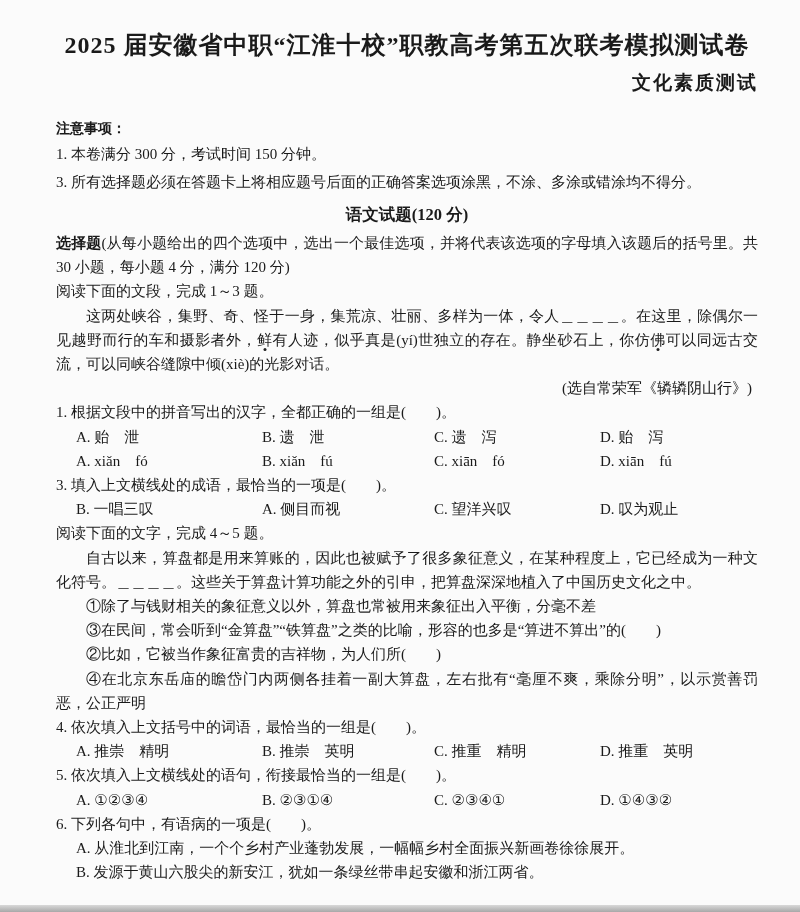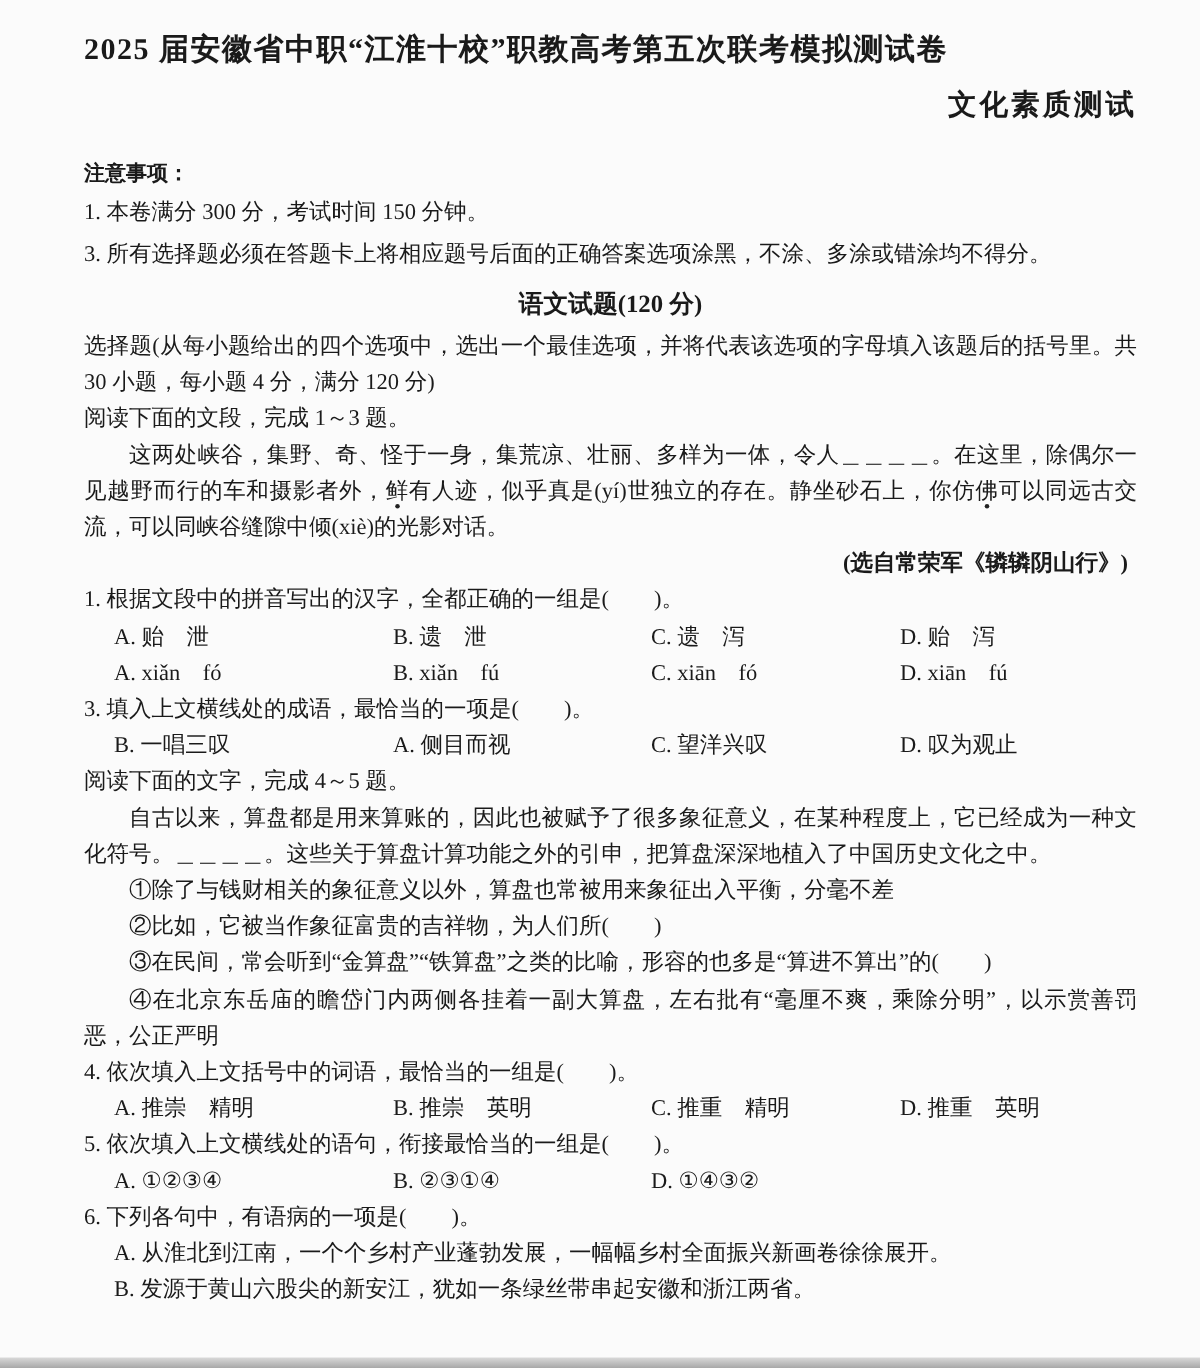--- a/index.html
+++ b/index.html
@@ -7,41 +7,41 @@
     width: 800px; height: 912px;
     background: #fbfbfb;
     color: #1a1a1a;
     font-family: "Liberation Serif", serif;
     position: relative;
     overflow: hidden;
   }
   .page { padding: 12px 42px 0 56px; }
 
   .title {
-    text-align: left; font-weight: 700; font-size: 20px;
-    line-height: 30px; letter-spacing: 1px; margin-top: 6px;
+    text-align: center; font-weight: 700; font-size: 24px;
+    line-height: 30px; letter-spacing: 1px; margin-top: 18px;
   }
   .subtitle {
     text-align: right; font-weight: 700; font-size: 19px;
     line-height: 28px; margin-top: 9px; margin-bottom: 20px; letter-spacing: 2px;
   }
 
   .notice-head { font-size: 14px; font-weight: 700; line-height: 24px; margin-top: 4px; }
   .notice-item { font-size: 15px; line-height: 27.5px; }
 
   .section-title {
     text-align: center; font-weight: 700; font-size: 16.5px;
     line-height: 27px; margin: 5px 0 3px 0;
   }
 
   p { margin: 0; }
   .txt { font-size: 15px; line-height: 24.2px; text-align: justify; }
-  .lead-bold { font-weight: 400; }
+  .lead-bold { font-weight: 700; }
   .indent { text-indent: 2em; }
-  .source { text-align: right; padding-right: 6px; text-indent: 0; font-weight: bold; }
+  .source { text-align: right; padding-right: 6px; text-indent: 0; }
 
   .opts {
     display: grid;
     grid-template-columns: 186px 172px 166px 1fr;
     padding-left: 20px;
     font-size: 15px; line-height: 24.2px;
   }
   .blank { letter-spacing: 0; }
   .dotted { position: relative; }
   .dotted::after {
@@ -101,36 +101,37 @@
     <span>A. 侧目而视</span>
     <span>C. 望洋兴叹</span>
     <span>D. 叹为观止</span>
   </div>
 
   <p class="txt">阅读下面的文字，完成 4～5 题。</p>
 
   <p class="txt indent"><span>自古以来，算盘都是用来算账的，因此也被赋予了很多象征意义，在某种程度上，它已经成为一种文化符号。</span><span class="blank">＿＿＿＿</span><span>。这些关于算盘计算功能之外的引申，把算盘深深地植入了中国历史文化之中。</span></p>
 
   <p class="txt indent">①除了与钱财相关的象征意义以外，算盘也常被用来象征出入平衡，分毫不差</p>
+  <p class="txt indent">③在民间，常会听到“金算盘”“铁算盘”之类的比喻，形容的也多是“算进不算出”的(　　)</p>
   <p class="txt indent">②比如，它被当作象征富贵的吉祥物，为人们所(　　)</p>
-  <p class="txt indent">③在民间，常会听到“金算盘”“铁算盘”之类的比喻，形容的也多是“算进不算出”的(　　)</p>
   <p class="txt indent">④在北京东岳庙的瞻岱门内两侧各挂着一副大算盘，左右批有“毫厘不爽，乘除分明”，以示赏善罚恶，公正严明</p>
 
   <p class="txt">4. 依次填入上文括号中的词语，最恰当的一组是(　　)。</p>
   <div class="opts">
     <span>A. 推崇　精明</span>
     <span>B. 推崇　英明</span>
     <span>C. 推重　精明</span>
     <span>D. 推重　英明</span>
   </div>
 
   <p class="txt">5. 依次填入上文横线处的语句，衔接最恰当的一组是(　　)。</p>
   <div class="opts">
     <span>A. ①②③④</span>
     <span>B. ②③①④</span>
+    <span>C. ②③④①</span>
     <span>D. ①④③②</span>
   </div>
 
   <p class="txt">6. 下列各句中，有语病的一项是(　　)。</p>
   <p class="txt" style="padding-left:20px">A. 从淮北到江南，一个个乡村产业蓬勃发展，一幅幅乡村全面振兴新画卷徐徐展开。</p>
   <p class="txt" style="padding-left:20px">B. 发源于黄山六股尖的新安江，犹如一条绿丝带串起安徽和浙江两省。</p>
 
 </div>
 
 <div class="scan-strip"></div>

